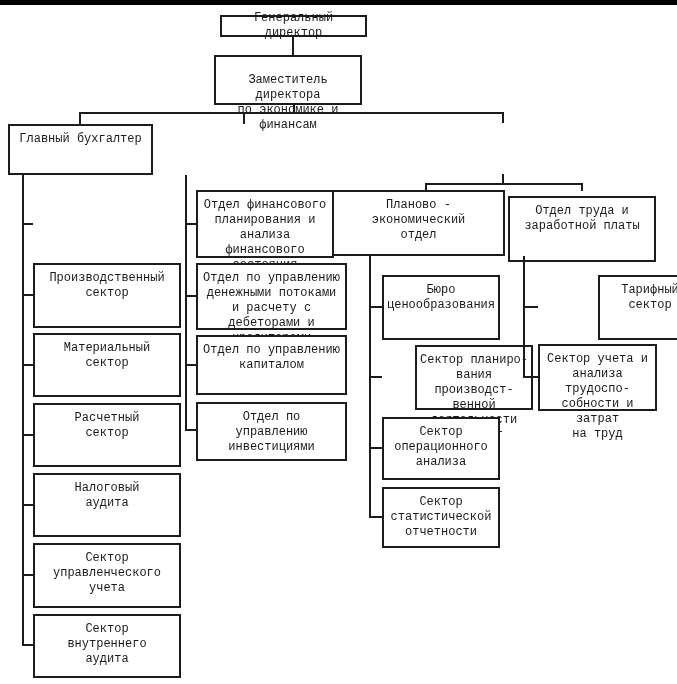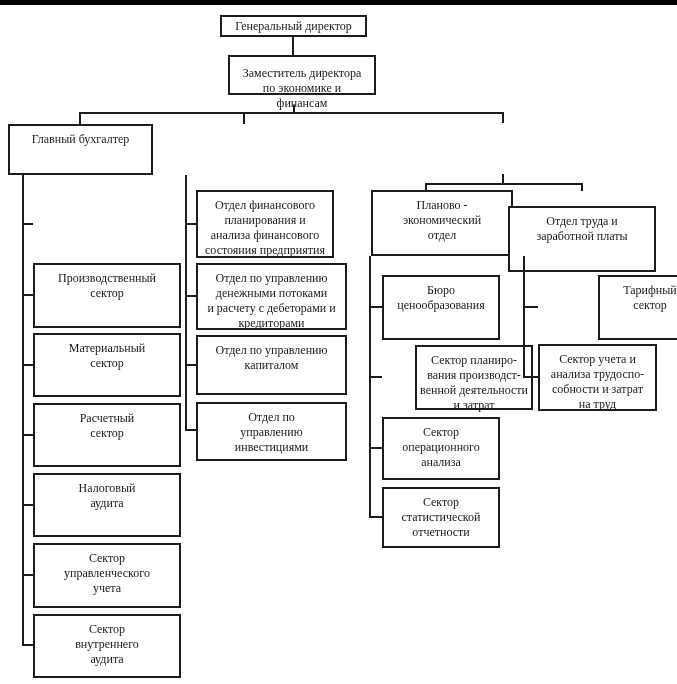--- a/index.html
+++ b/index.html
@@ -5,21 +5,21 @@
   html, body {
     margin: 0;
     padding: 0;
     background: #ffffff;
   }
   .canvas {
     position: relative;
     width: 677px;
     height: 684px;
     background: #ffffff;
-    font-family: Liberation Serif, serif;
+    font-family: Liberation Mono, monospace;
     color: #1a1a1a;
     overflow: hidden;
   }
   .topbar {
     position: absolute;
     left: 0;
     top: 0;
     width: 677px;
     height: 5px;
     background: #000000;
@@ -53,21 +53,21 @@
 <body>
 
 <div class="canvas">
 
   <div class="topbar"></div>
 
   <div class="node vcenter" style="left:220px; top:15px; width:147px; height:22px;">
     <span class="lbl">Генеральный директор</span>
   </div>
 
-  <div class="node" style="left:228px; top:55px; width:148px; height:40px; padding-top:9px;">
+  <div class="node" style="left:214px; top:55px; width:148px; height:50px; padding-top:16px;">
     <span class="lbl">Заместитель директора
 по экономике и
 финансам</span>
   </div>
 
   <div class="node" style="left:8px; top:124px; width:145px; height:51px;">
     <span class="lbl">Главный бухгалтер</span>
   </div>
 
 
@@ -114,26 +114,26 @@
   <div class="node" style="left:196px; top:335px; width:151px; height:60px;">
     <span class="lbl">Отдел по управлению
 капиталом</span>
   </div>
   <div class="node" style="left:196px; top:402px; width:151px; height:59px;">
     <span class="lbl">Отдел по
 управлению
 инвестициями</span>
   </div>
 
-  <div class="node" style="left:371px; top:190px; width:142px; height:66px;">
+  <div class="node" style="left:332px; top:190px; width:173px; height:66px;">
     <span class="lbl">Планово -
 экономический
 отдел</span>
   </div>
-  <div class="node" style="left:508px; top:206px; width:148px; height:66px;">
+  <div class="node" style="left:508px; top:196px; width:148px; height:66px;">
     <span class="lbl">Отдел труда и
 заработной платы</span>
   </div>
 
   <div class="node" style="left:382px; top:275px; width:118px; height:65px;">
     <span class="lbl">Бюро
 ценообразования</span>
   </div>
   <div class="node" style="left:382px; top:345px; width:118px; height:65px;margin-left:33px;">
     <span class="lbl">Сектор планиро-

